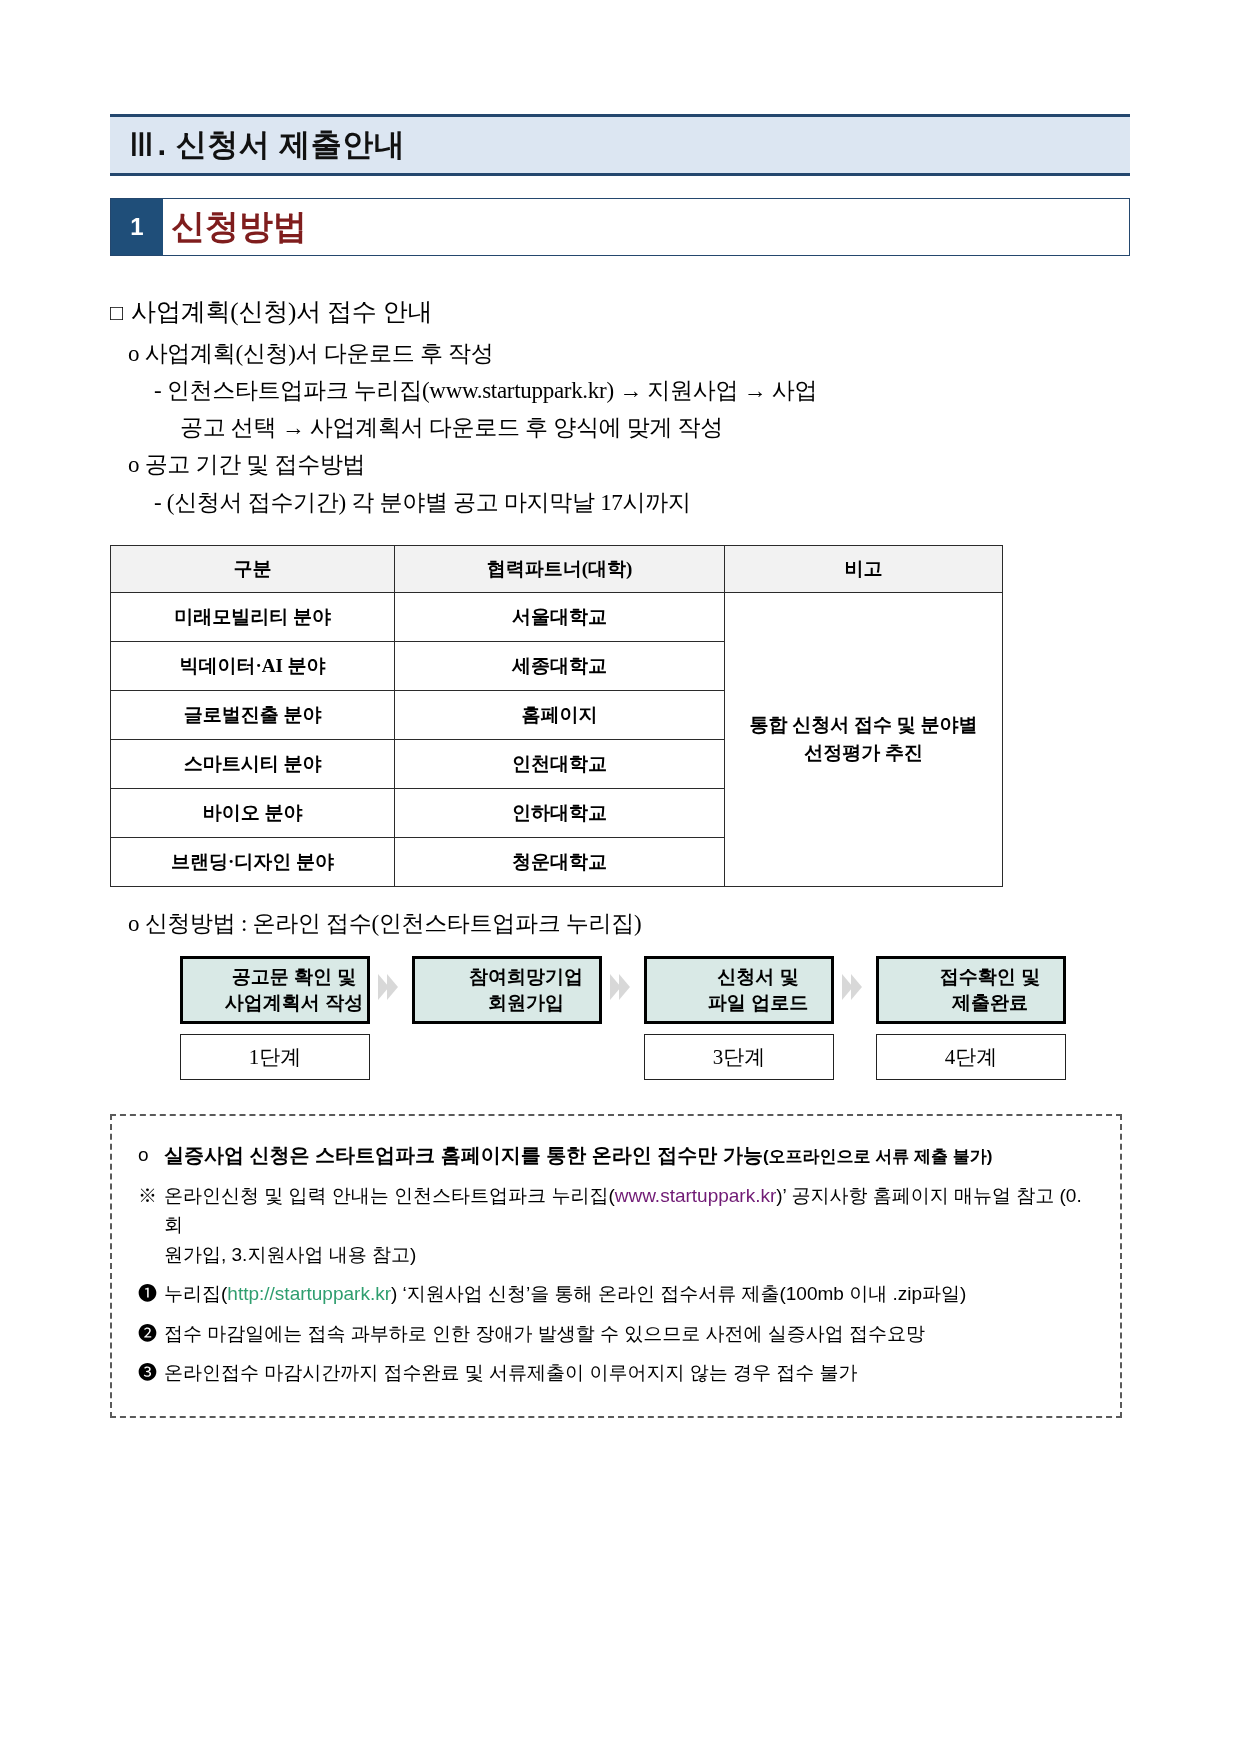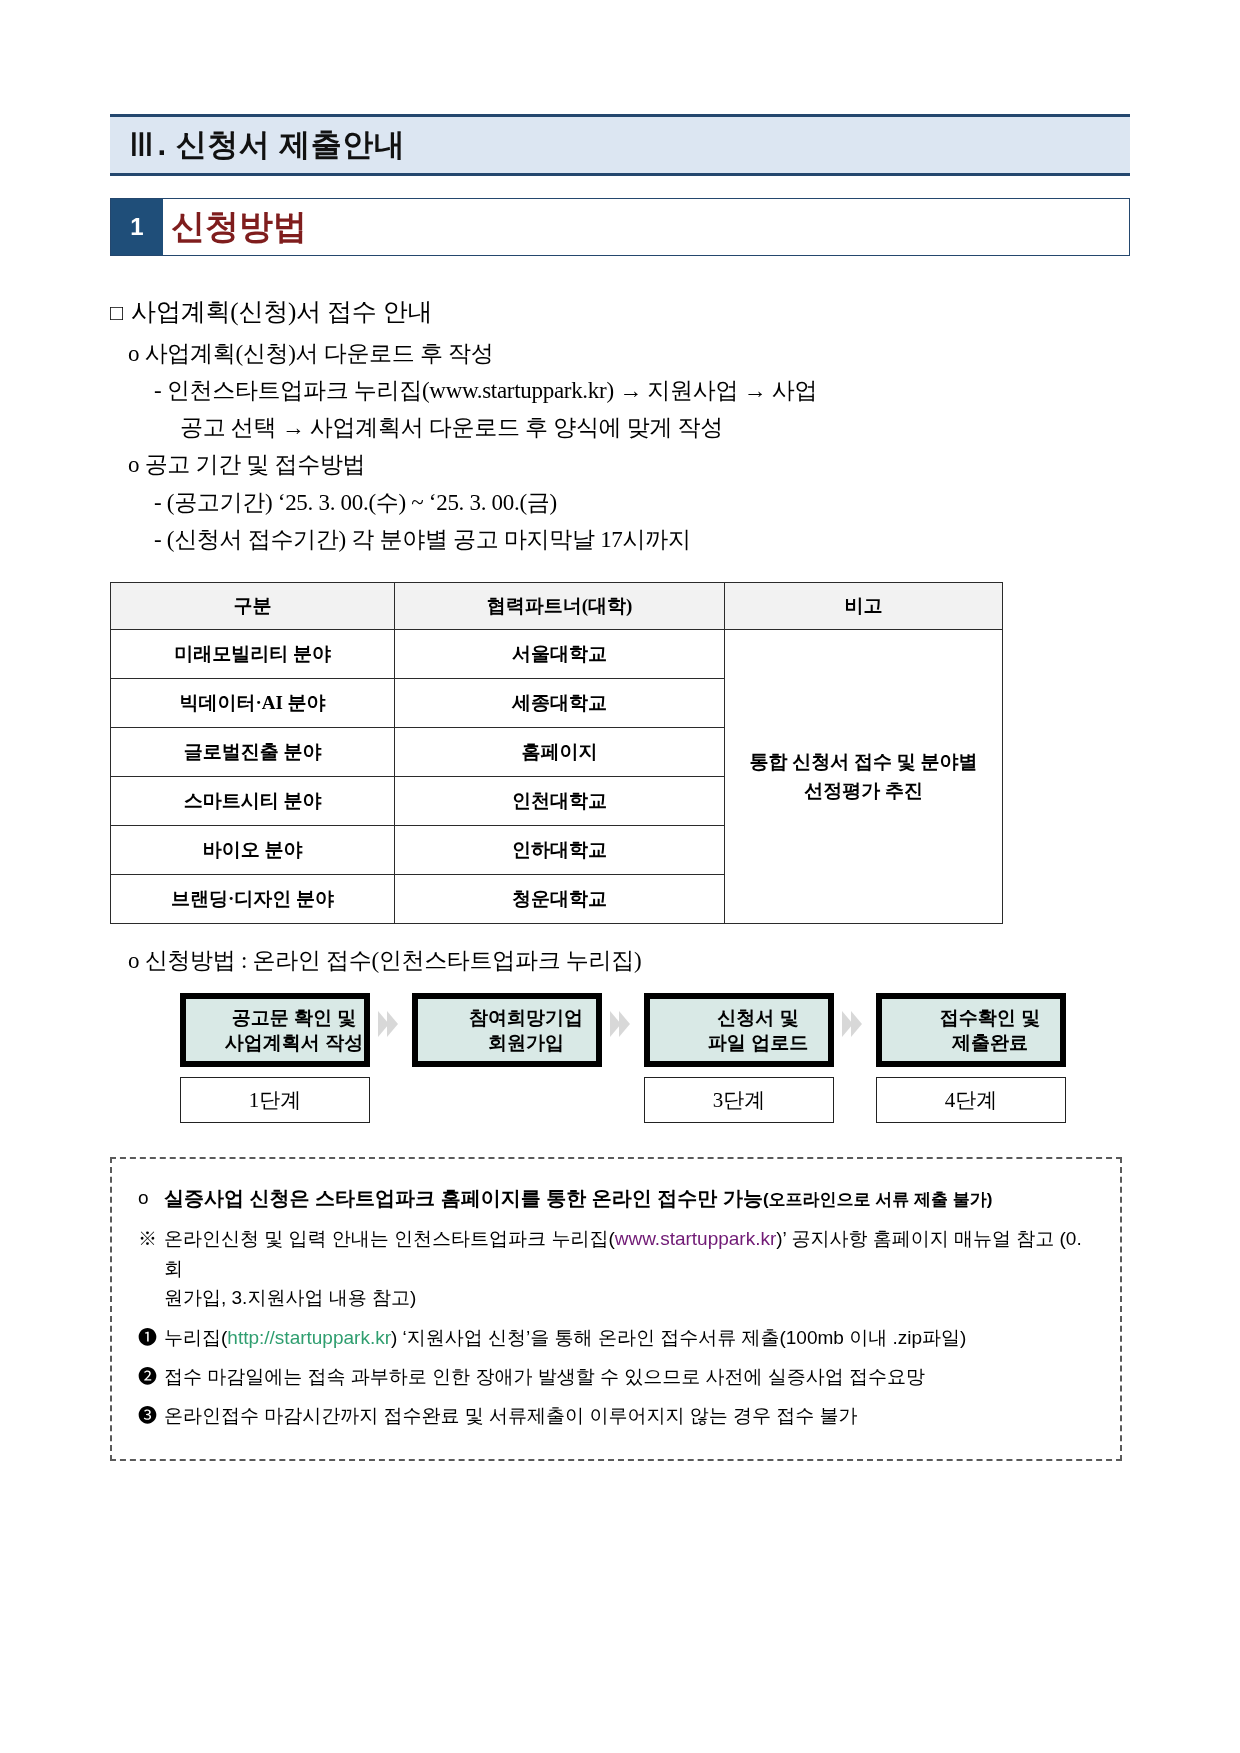--- a/index.html
+++ b/index.html
@@ -133,21 +133,21 @@
   
   .steps-row {
     display: flex;
     align-items: flex-start;
     margin: 14px 0 0 70px;
   }
   .step-col {
     width: 190px;
   }
   .step-box {
-    border: 6px solid #000000;
+    border: 3px solid #000000;
     background: #d9e9e6;
     height: 62px;
     display: flex;
     flex-direction: column;
     align-items: center;
     justify-content: center;
     font-family: "Liberation Sans", sans-serif;
     font-weight: bold;
     font-size: 19px;
     line-height: 1.35;
@@ -230,21 +230,20 @@
   </div>
 
   <div class="body-block">
     <div class="lv0">
       <span class="box-mark">□</span><span>사업계획(신청)서 접수 안내</span>
     </div>
     <div class="lv1">o 사업계획(신청)서 다운로드 후 작성</div>
     <div class="lv2">- 인천스타트업파크 누리집(www.startuppark.kr) → 지원사업 → 사업</div>
     <div class="lv2-cont">공고 선택 → 사업계획서 다운로드 후 양식에 맞게 작성</div>
     <div class="lv1">o 공고 기간 및 접수방법</div>
-    <div class="lv2">- (공고기간) ‘25. 3. 00.(수) ~ ‘25. 3. 00.(금)</div>
     <div class="lv2">- (신청서 접수기간) 각 분야별 공고 마지막날 17시까지</div>
   </div>
 
   <table class="partners">
     <colgroup>
         <col class="c1">
         <col class="c2">
         <col class="c3">
       </colgroup>
     <thead>

